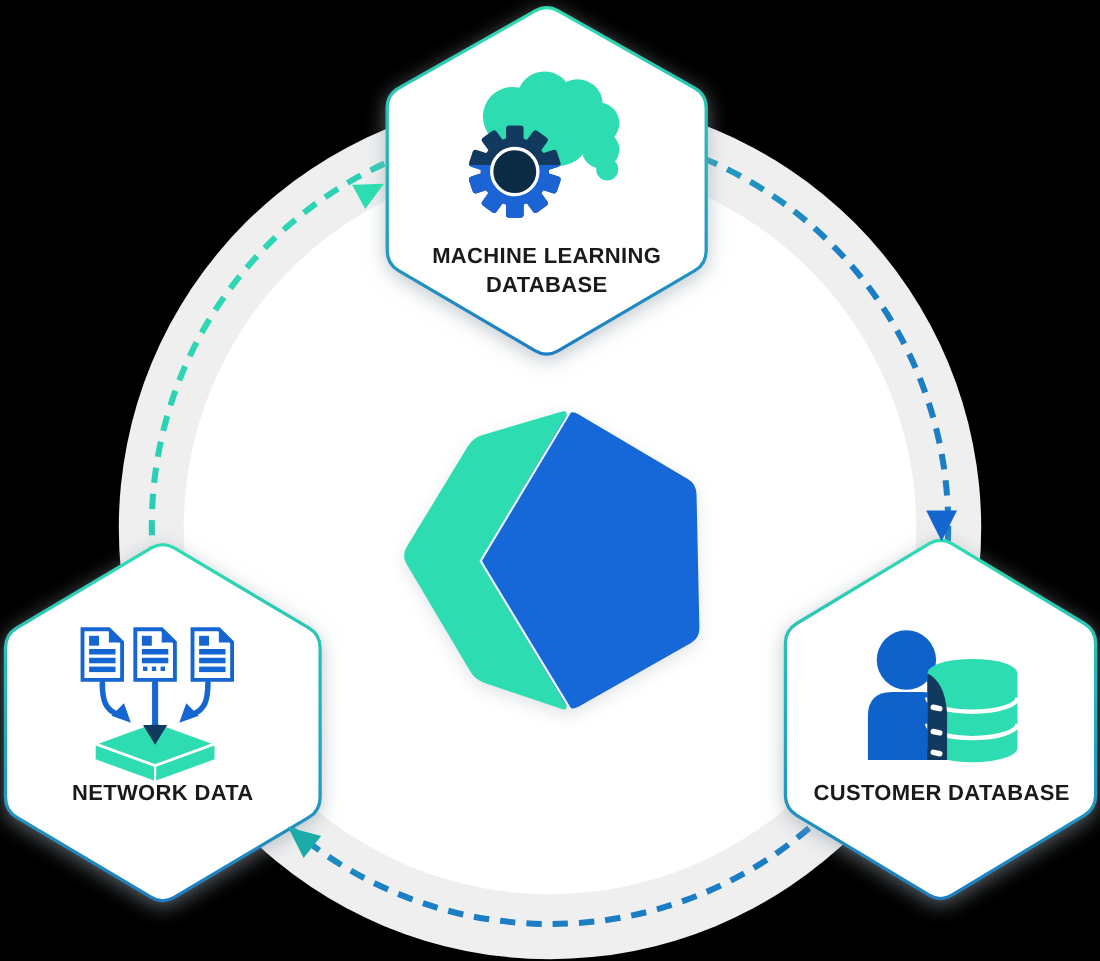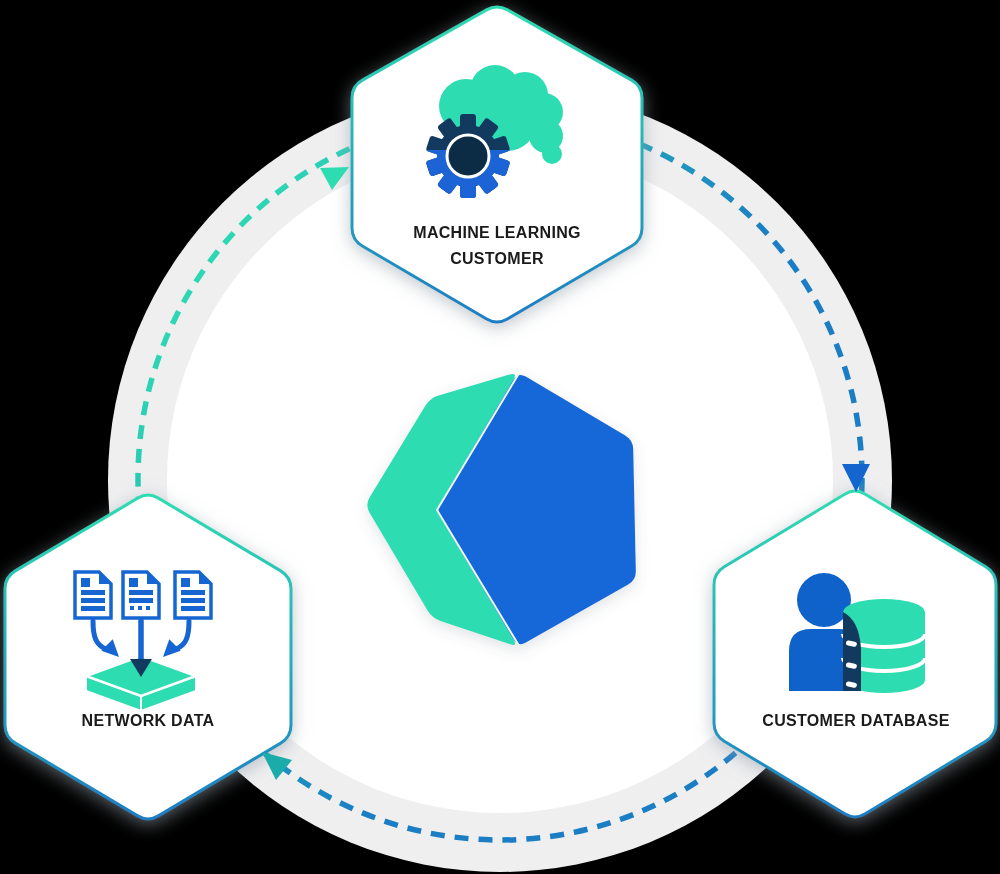--- a/index.html
+++ b/index.html
@@ -1,19 +1,19 @@
 <!DOCTYPE html>
 <html><head>
 <meta charset="utf-8">
 <style>
   html,body{margin:0;padding:0;background:#000;}
   .stage{position:relative;width:1000px;height:874px;background:#000;overflow:hidden;
          font-family:"Liberation Sans", sans-serif;}
   .stage svg{position:absolute;left:0;top:0;}
-  .label{position:absolute;font-weight:700;font-size:16px;line-height:26px;
+  .label{position:absolute;font-weight:700;font-size:20px;line-height:26px;
          color:#1A1A1A;text-align:center;letter-spacing:.3px;
          font-family:"Liberation Sans", sans-serif;}
 </style>
 </head>
 <body>
 
 <div class="stage">
 
 <svg width="1000" height="874" viewBox="0 0 1000 874">
   <defs>
@@ -148,18 +148,18 @@
 
   <g filter="url(#logoShadow)">
     <path fill="#2EDCB2" d="M509.3688406274699,374.5501152691566 Q518,372 513.40256067925,379.7371539788233 L440.5974393207501,502.2628460211767 Q436,510 440.62216972720546,517.7224055198433 L513.3778302727945,639.2775944801567 Q518,647 509.4718186356913,644.1242179120354 L440.5281813643087,620.8757820879646 Q432,618 427.40990071208256,610.2584892606766 L369.59009928791744,512.7415107393234 Q365,505 369.67267897455895,497.30805153418754 L425.32732102544105,405.69194846581246 Q430,398 438.6311593725301,395.4498847308434 Z"></path>
     <path fill="#1567D8" d="M513.40256067925,379.7371539788233 Q518,372 525.7469973074141,376.5808331904709 L625.2530026925859,435.4191668095291 Q633,440 633.1928128796746,448.99793438481476 L635.8071871203254,571.0020656151853 Q636,580 628.1735964021468,584.4438054326794 L525.8264035978532,642.5561945673206 Q518,647 513.3778302727945,639.2775944801567 L440.62216972720546,517.7224055198433 Q436,510 440.5974393207501,502.2628460211767 Z"></path>
     <path d="M518,375 L437,510 L518,644" stroke="#E8FBF5" stroke-width="2" fill="none" stroke-linecap="round"></path>
   </g>
 </svg>
 
 <div class="label" style="left:347px;top:220px;width:300px">
   <div>MACHINE LEARNING</div>
-  <div>CUSTOMER</div>
+  <div>DATABASE</div>
 </div>
 <div class="label" style="left:-2px;top:708px;width:300px">NETWORK DATA</div>
 <div class="label" style="left:706px;top:708px;width:300px">CUSTOMER DATABASE</div>
 
 </div>
 
 </body></html>

